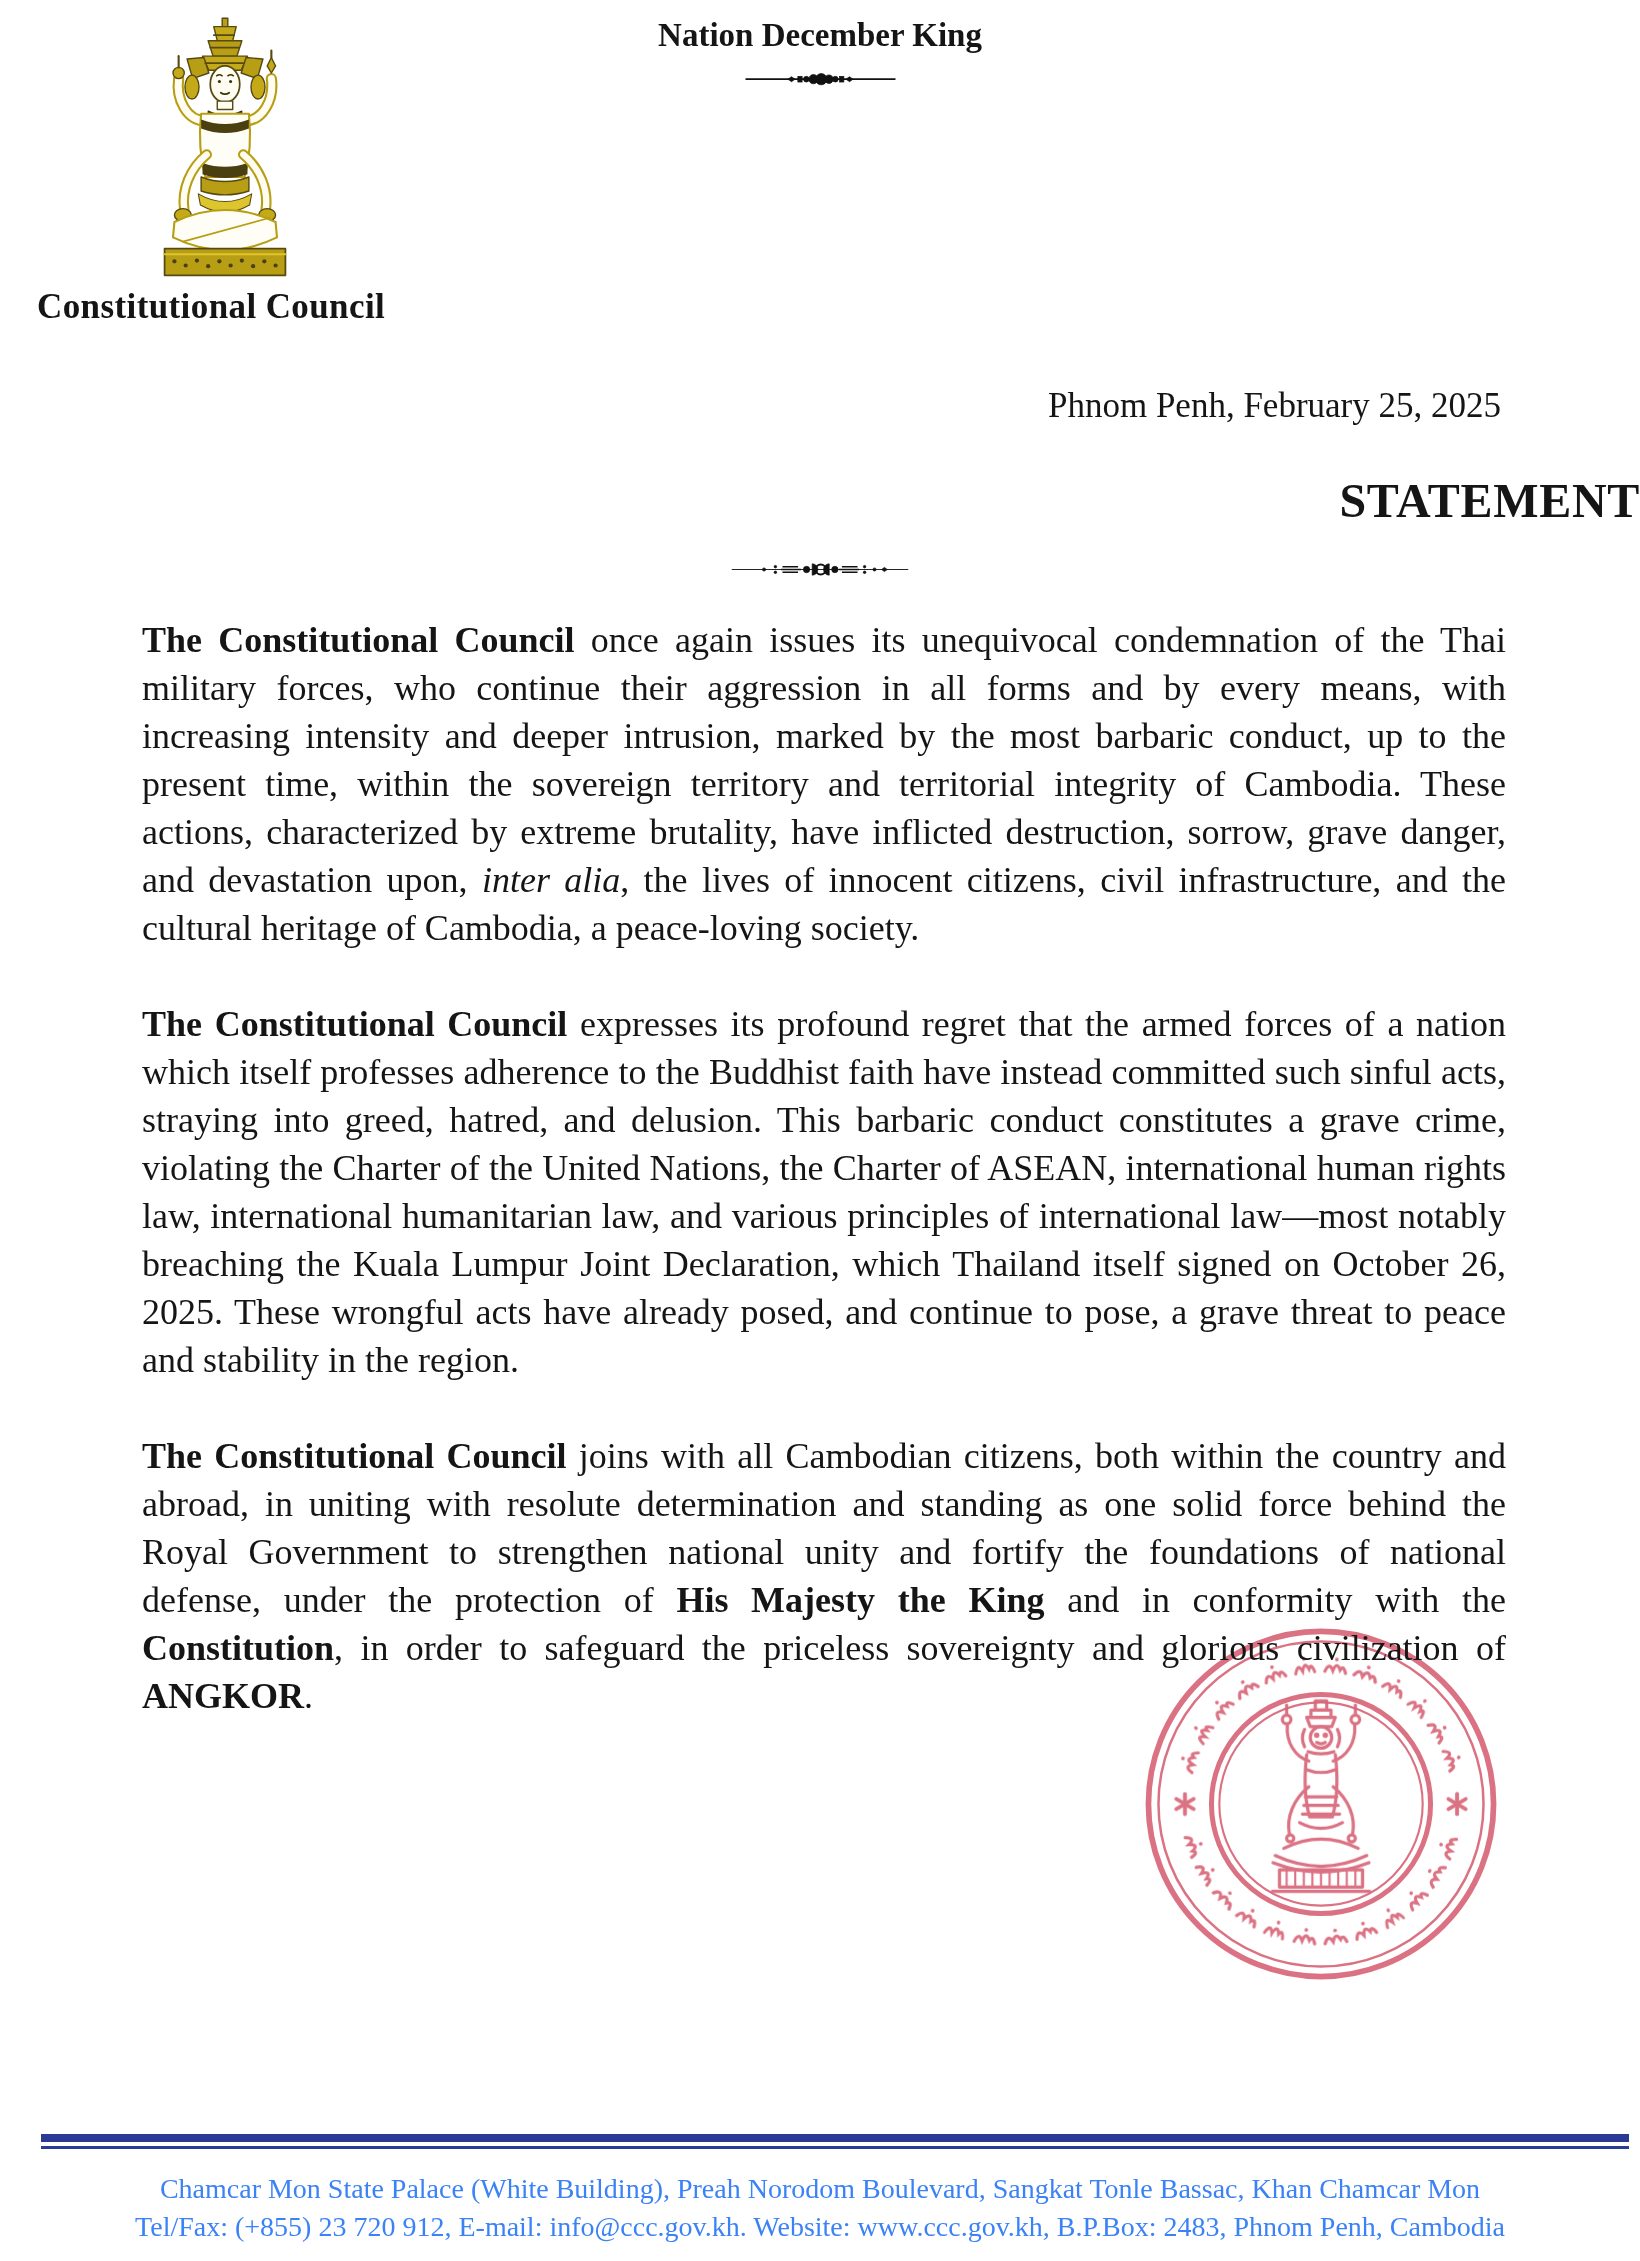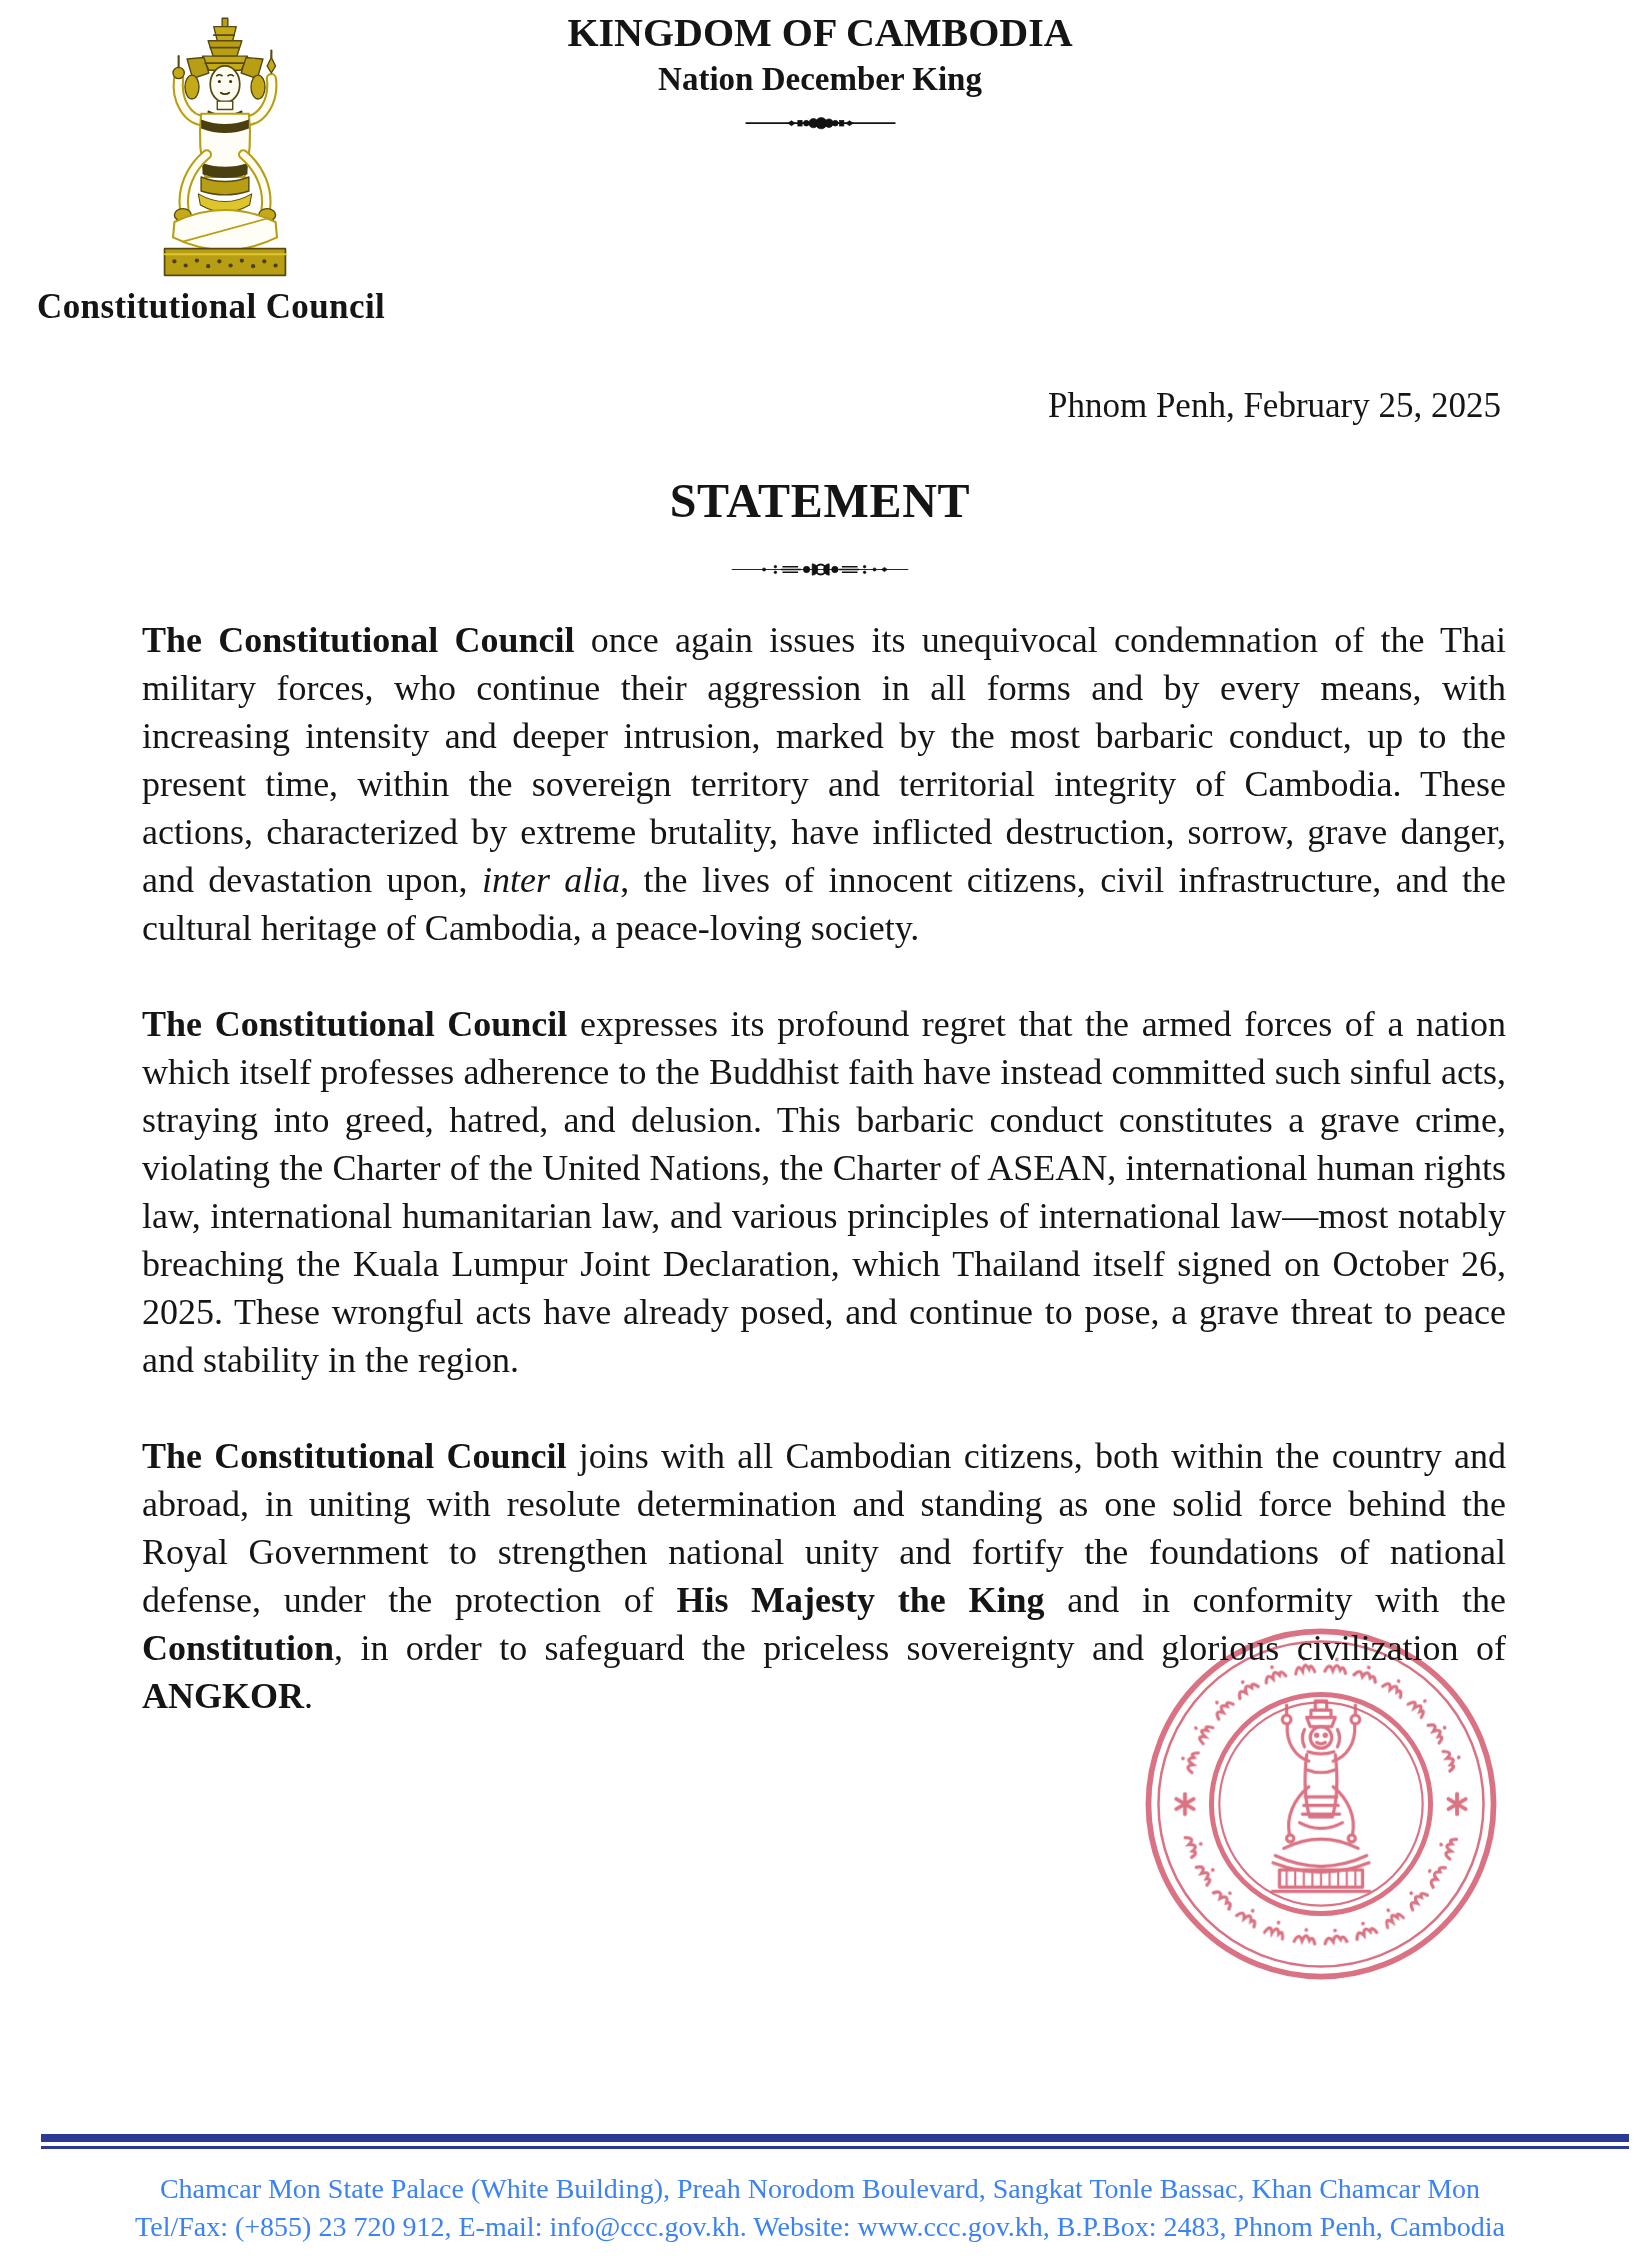--- a/index.html
+++ b/index.html
@@ -50,21 +50,21 @@
   .date-line {
     position: absolute;
     top: 386px; right: 139px;
     font-size: 35px;
     white-space: nowrap;
   }
   .doc-title {
     position: absolute;
     left: 0; top: 473px;
     width: 100%;
-    text-align: center;
+    text-align: right;
     font-size: 48px;
     font-weight: bold;
     letter-spacing: 0.7px;
   }
   .divider2 {
     position: absolute;
     top: 561px; left: 50%;
     transform: translateX(-50%);
   }
 
@@ -177,21 +177,20 @@
           <circle cx="190" cy="359" r="3"></circle>
           <circle cx="206" cy="352" r="3"></circle>
         <circle cx="222" cy="358" r="3"></circle>
       </g>
     </g>
   </svg>
 
   <div class="org-name">Constitutional Council</div>
 
   <div class="center-head">
-    <div class="kingdom">KINGDOM OF CAMBODIA</div>
     <div class="motto">Nation December King</div>
     <svg class="divider1" width="153" height="18.4" viewBox="0 0 216 26" xmlns="http://www.w3.org/2000/svg">
       <g fill="#111" stroke="#111">
         <path d="M2,13 H214" stroke-width="2.5"></path>
         <path d="M62,13 l5,-3.5 5,3.5 -5,3.5 Z" stroke-width="1"></path>
         <rect x="76" y="9" width="6" height="8"></rect>
         <circle cx="88" cy="13" r="4"></circle>
         <circle cx="98" cy="13" r="6.5"></circle>
         <circle cx="109" cy="13" r="8"></circle>
         <circle cx="120" cy="13" r="6"></circle>

